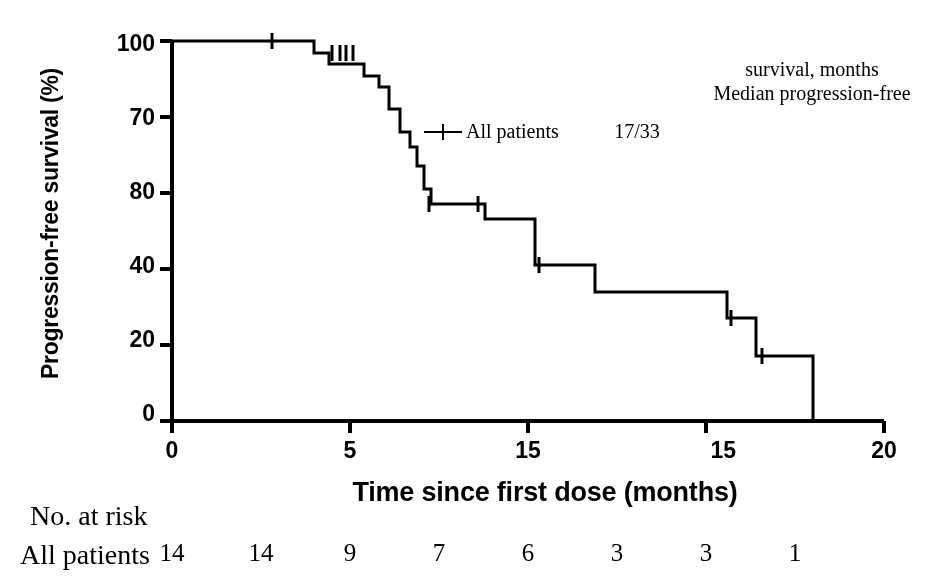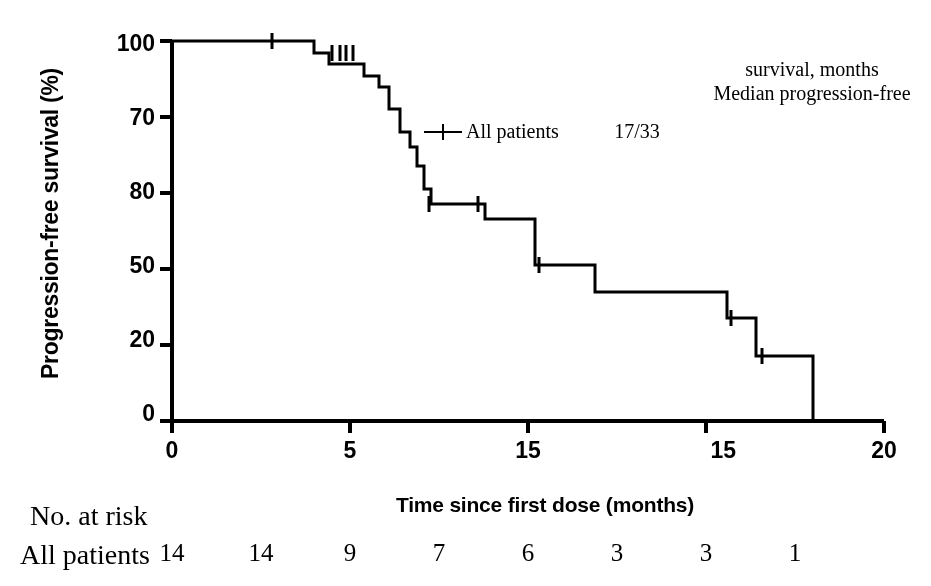--- a/index.html
+++ b/index.html
@@ -36,23 +36,22 @@
     white-space: nowrap;
   }
   .xlabel {
     position: absolute;
     left: 170px;
     top: 477px;
     width: 750px;
     text-align: center;
     font-family: "Liberation Sans", sans-serif;
     font-weight: bold;
-    font-size: 21px;
+    font-size: 27px;
     letter-spacing: -0.2px;
-    margin-top: 16px;
   }
   .ytick {
     position: absolute;
     width: 70px;
     text-align: right;
     font-family: "Liberation Sans", sans-serif;
     font-weight: bold;
     font-size: 23px;
   }
   .xtick {
@@ -120,21 +119,21 @@
 </head>
 <body>
 
 <div id="chart-root">
 
   <div class="ylabel">Progression-free survival (%)</div>
 
   <div class="ytick" style="left: 85px; top: 30px;">100</div>
   <div class="ytick" style="left: 85px; top: 104px;">70</div>
   <div class="ytick" style="left: 85px; top: 178px;">80</div>
-  <div class="ytick" style="left: 85px; top: 252px;">50</div>
+  <div class="ytick" style="left: 85px; top: 252px;">40</div>
   <div class="ytick" style="left: 85px; top: 326px;">20</div>
   <div class="ytick" style="left: 85px; top: 400px;">0</div>
 
   <div class="xtick" style="left: 142px; top: 437px;">0</div>
   <div class="xtick" style="left: 320px; top: 437px;">5</div>
   <div class="xtick" style="left: 498px; top: 437px;">15</div>
   <div class="xtick" style="left: 676px; top: 437px; text-align: right;">15</div>
   <div class="xtick" style="left: 854px; top: 437px;">20</div>
 
   <div class="xlabel">Time since first dose (months)</div>

